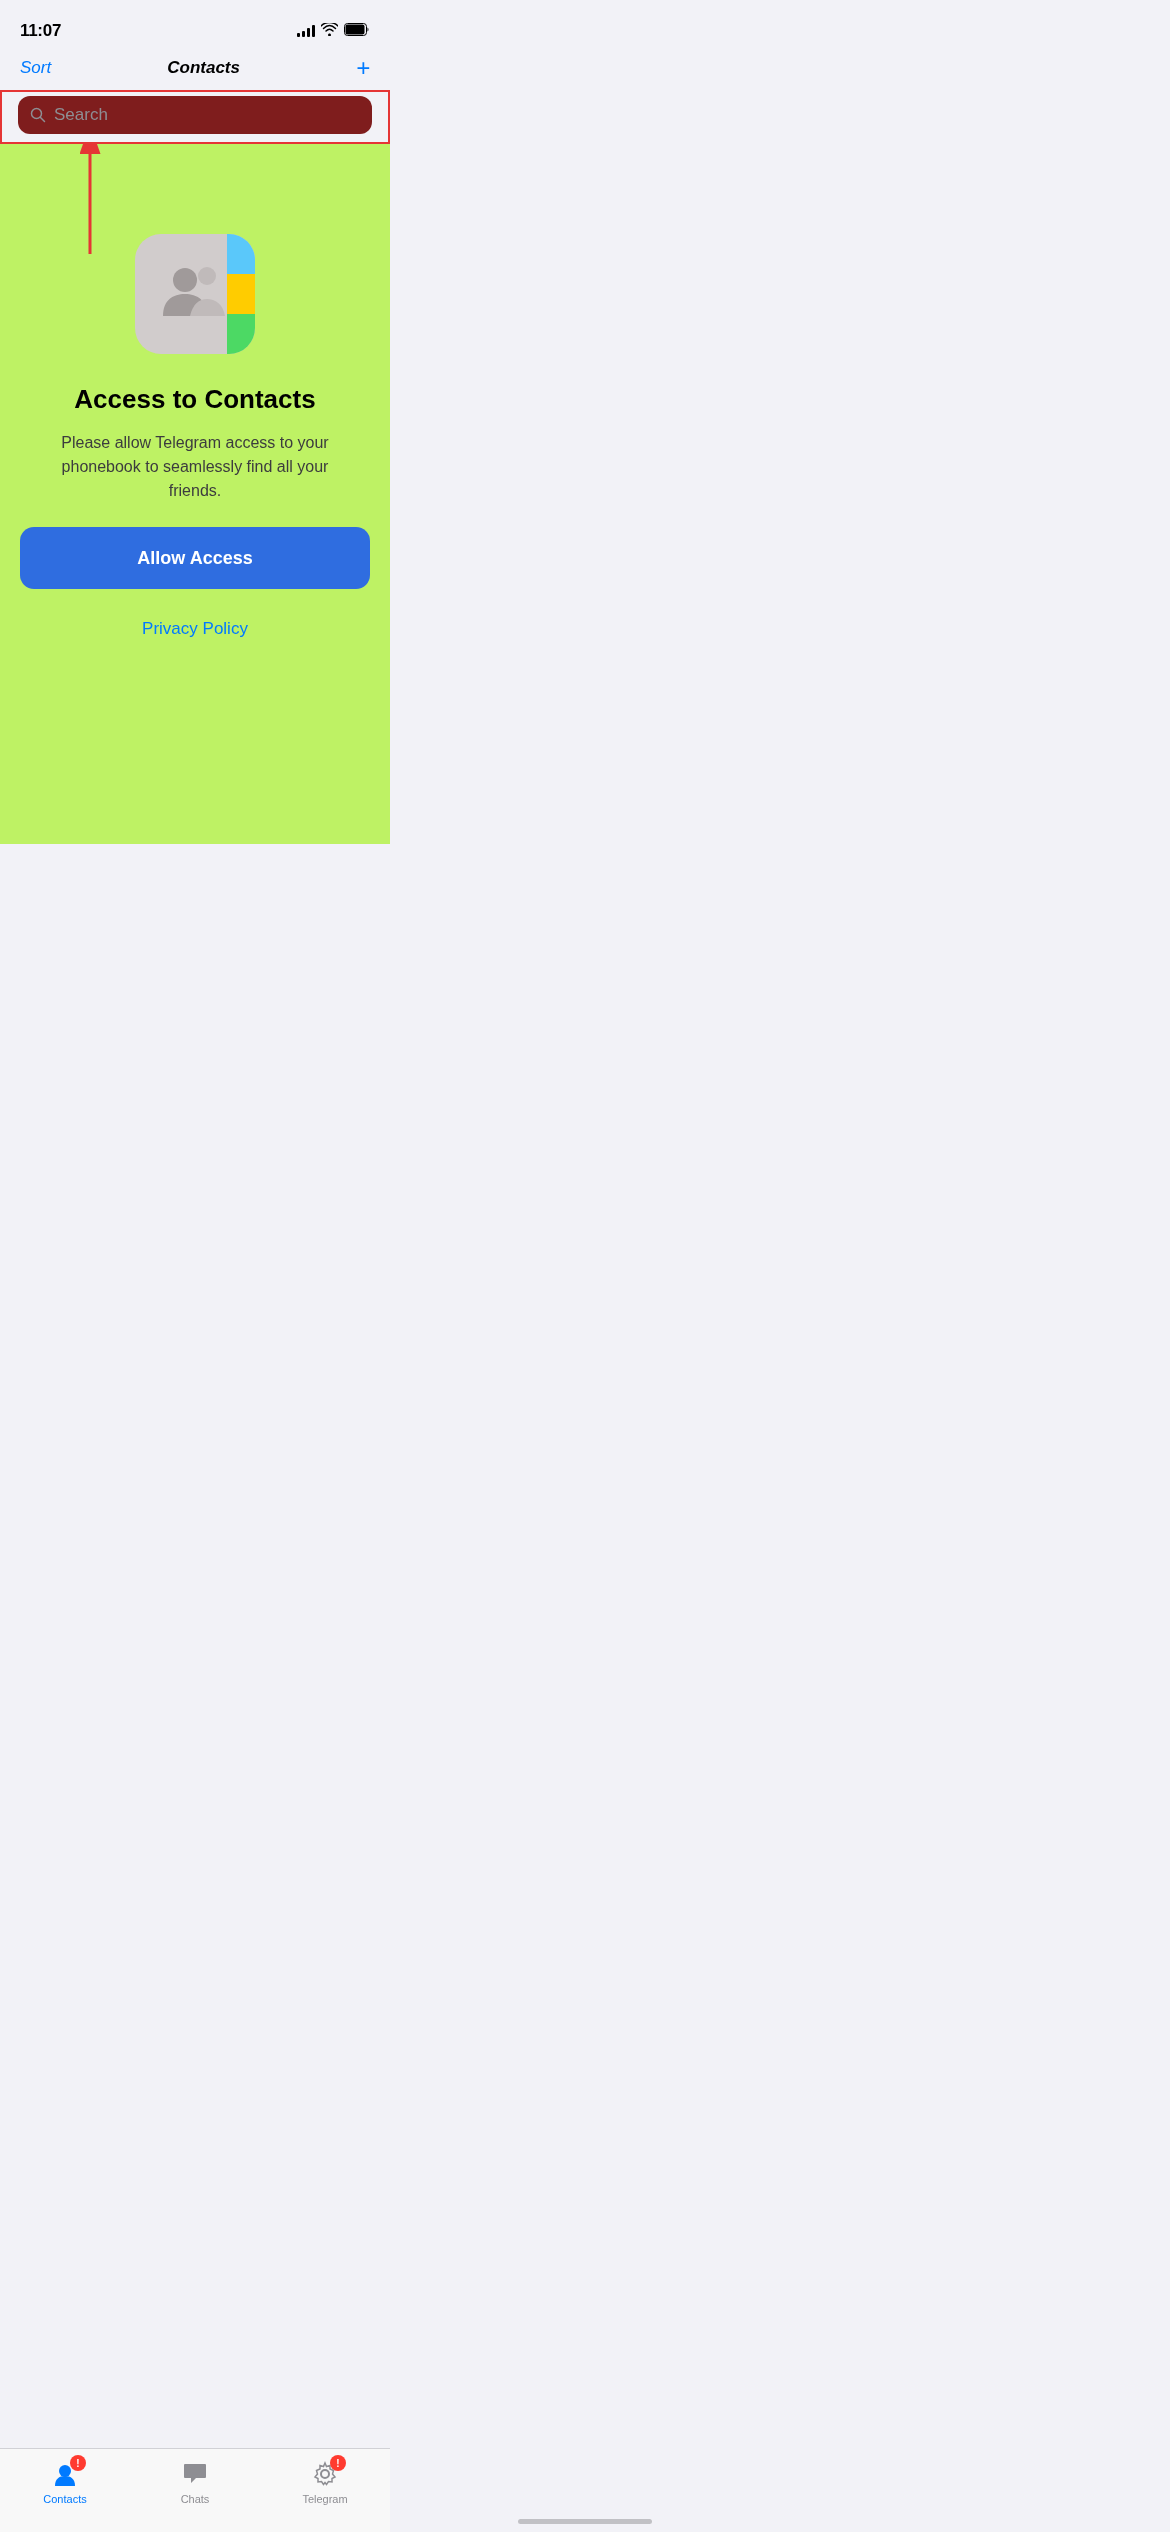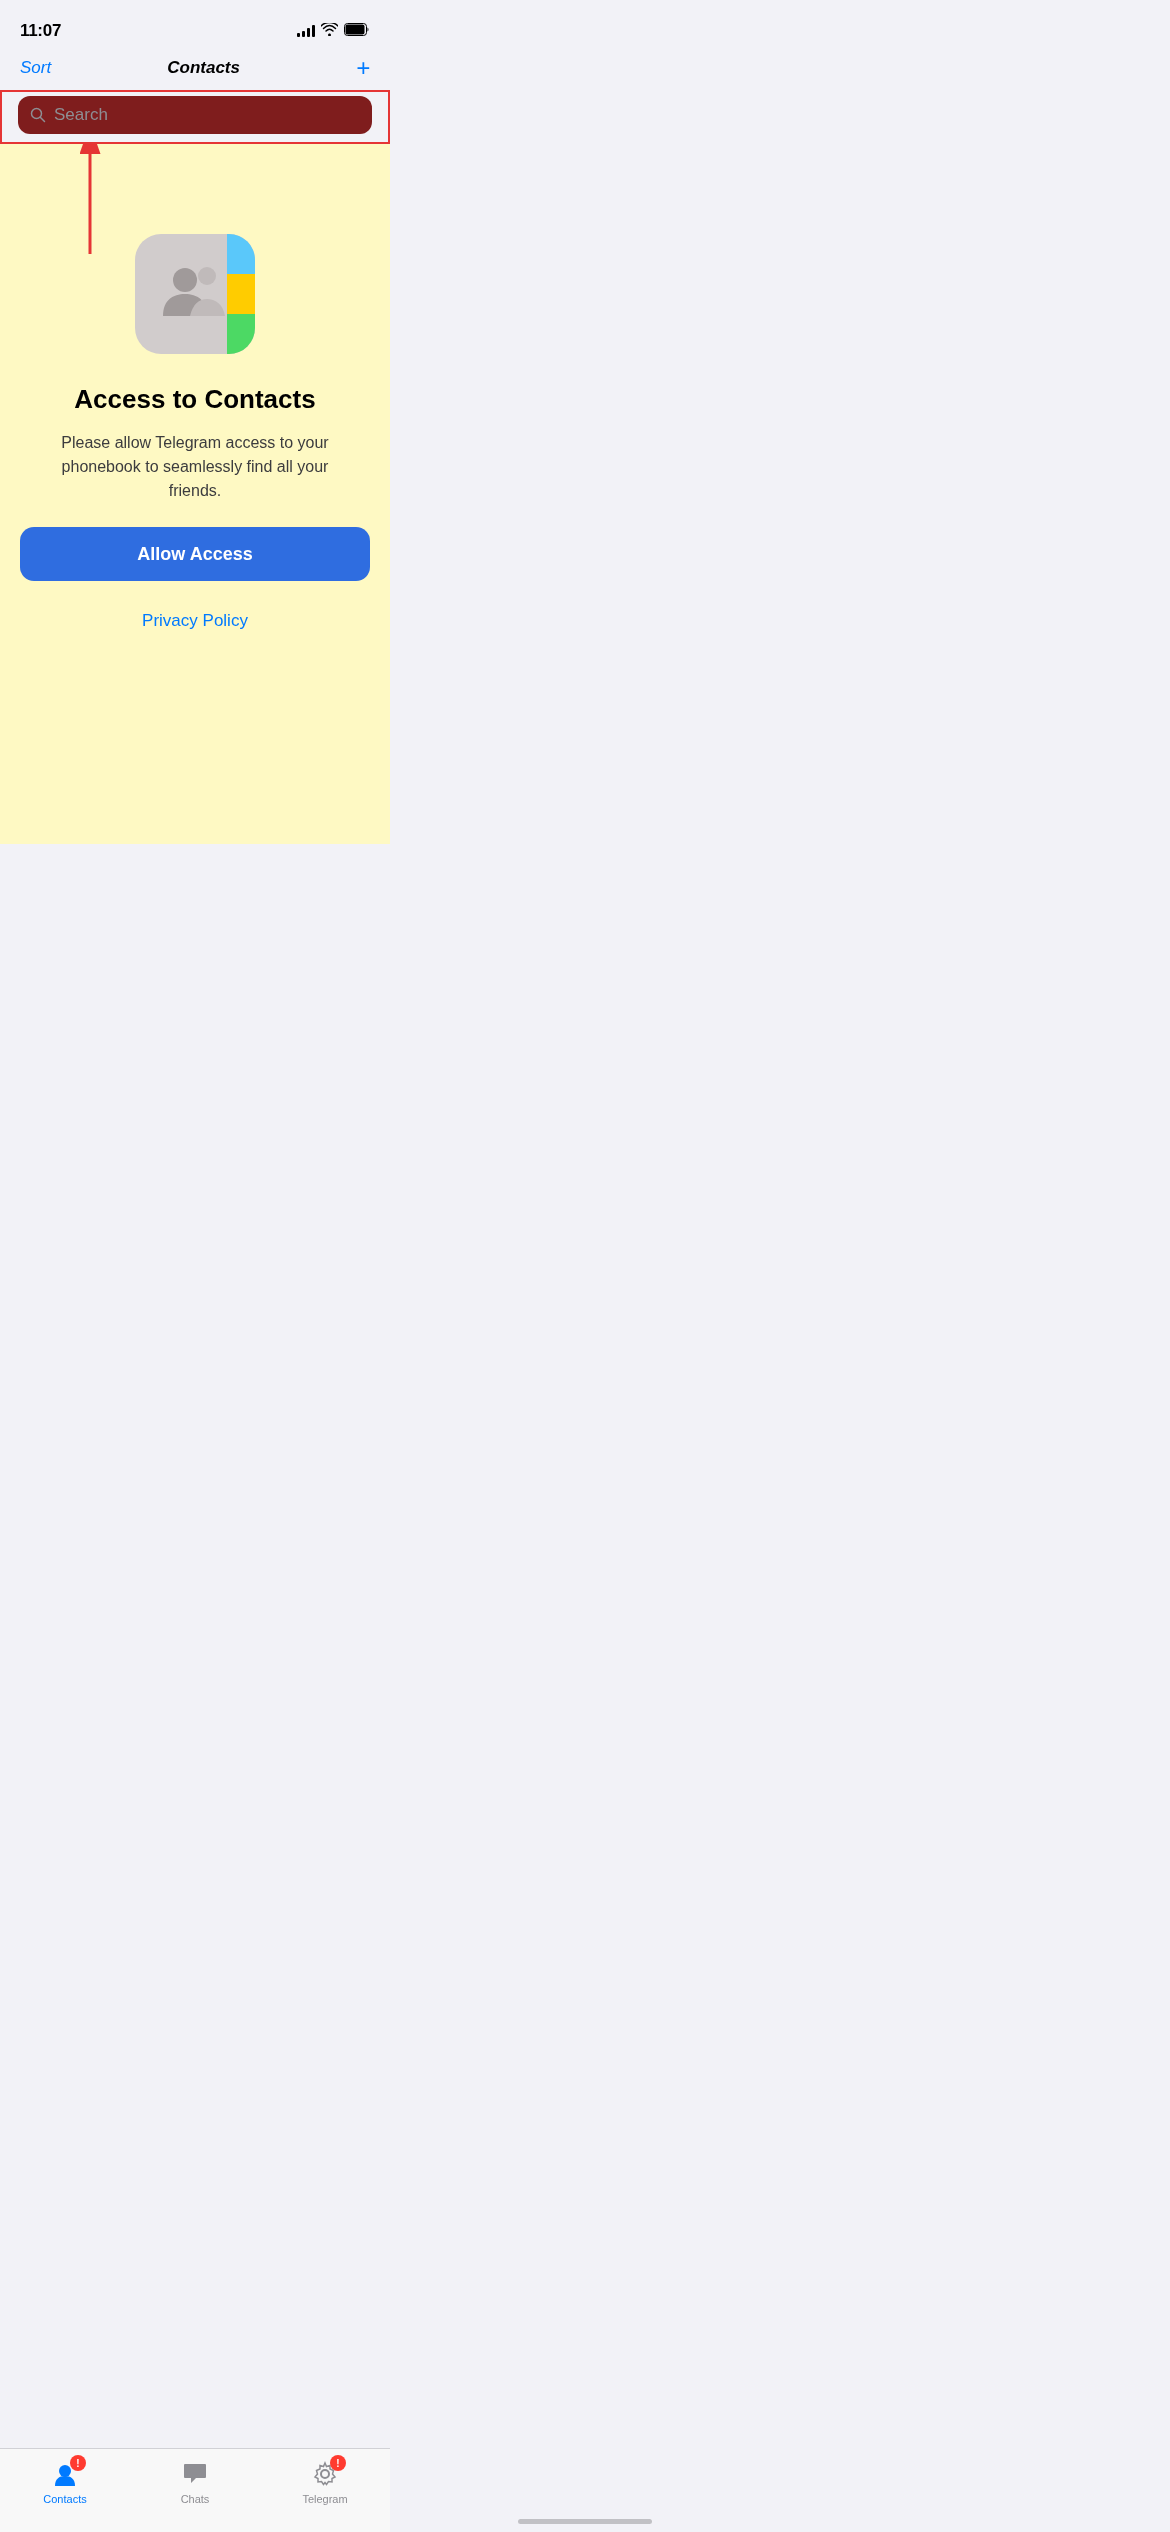--- a/index.html
+++ b/index.html
@@ -106,21 +106,21 @@
     }
 
     .search-placeholder {
       font-size: 17px;
       color: #8e8e93;
       font-weight: 400;
     }
 
     
     .main-content {
-      background: #fef9c3;
+      background: #bef264;
       flex: 1;
       display: flex;
       flex-direction: column;
       align-items: center;
       padding-top: 30px;
       position: relative;
       min-height: 480px;
     }
 
     
@@ -185,21 +185,21 @@
       text-align: center;
       line-height: 1.5;
       padding: 0 40px;
       margin-bottom: 24px;
     }
 
     
     .allow-button {
       width: calc(100% - 40px);
       margin: 0 20px 30px 20px;
-      height: 54px;
+      height: 62px;
       background: #2f6de0;
       border-radius: 14px;
       border: none;
       color: #fff;
       font-size: 18px;
       font-weight: 600;
       cursor: pointer;
       display: flex;
       align-items: center;
       justify-content: center;

